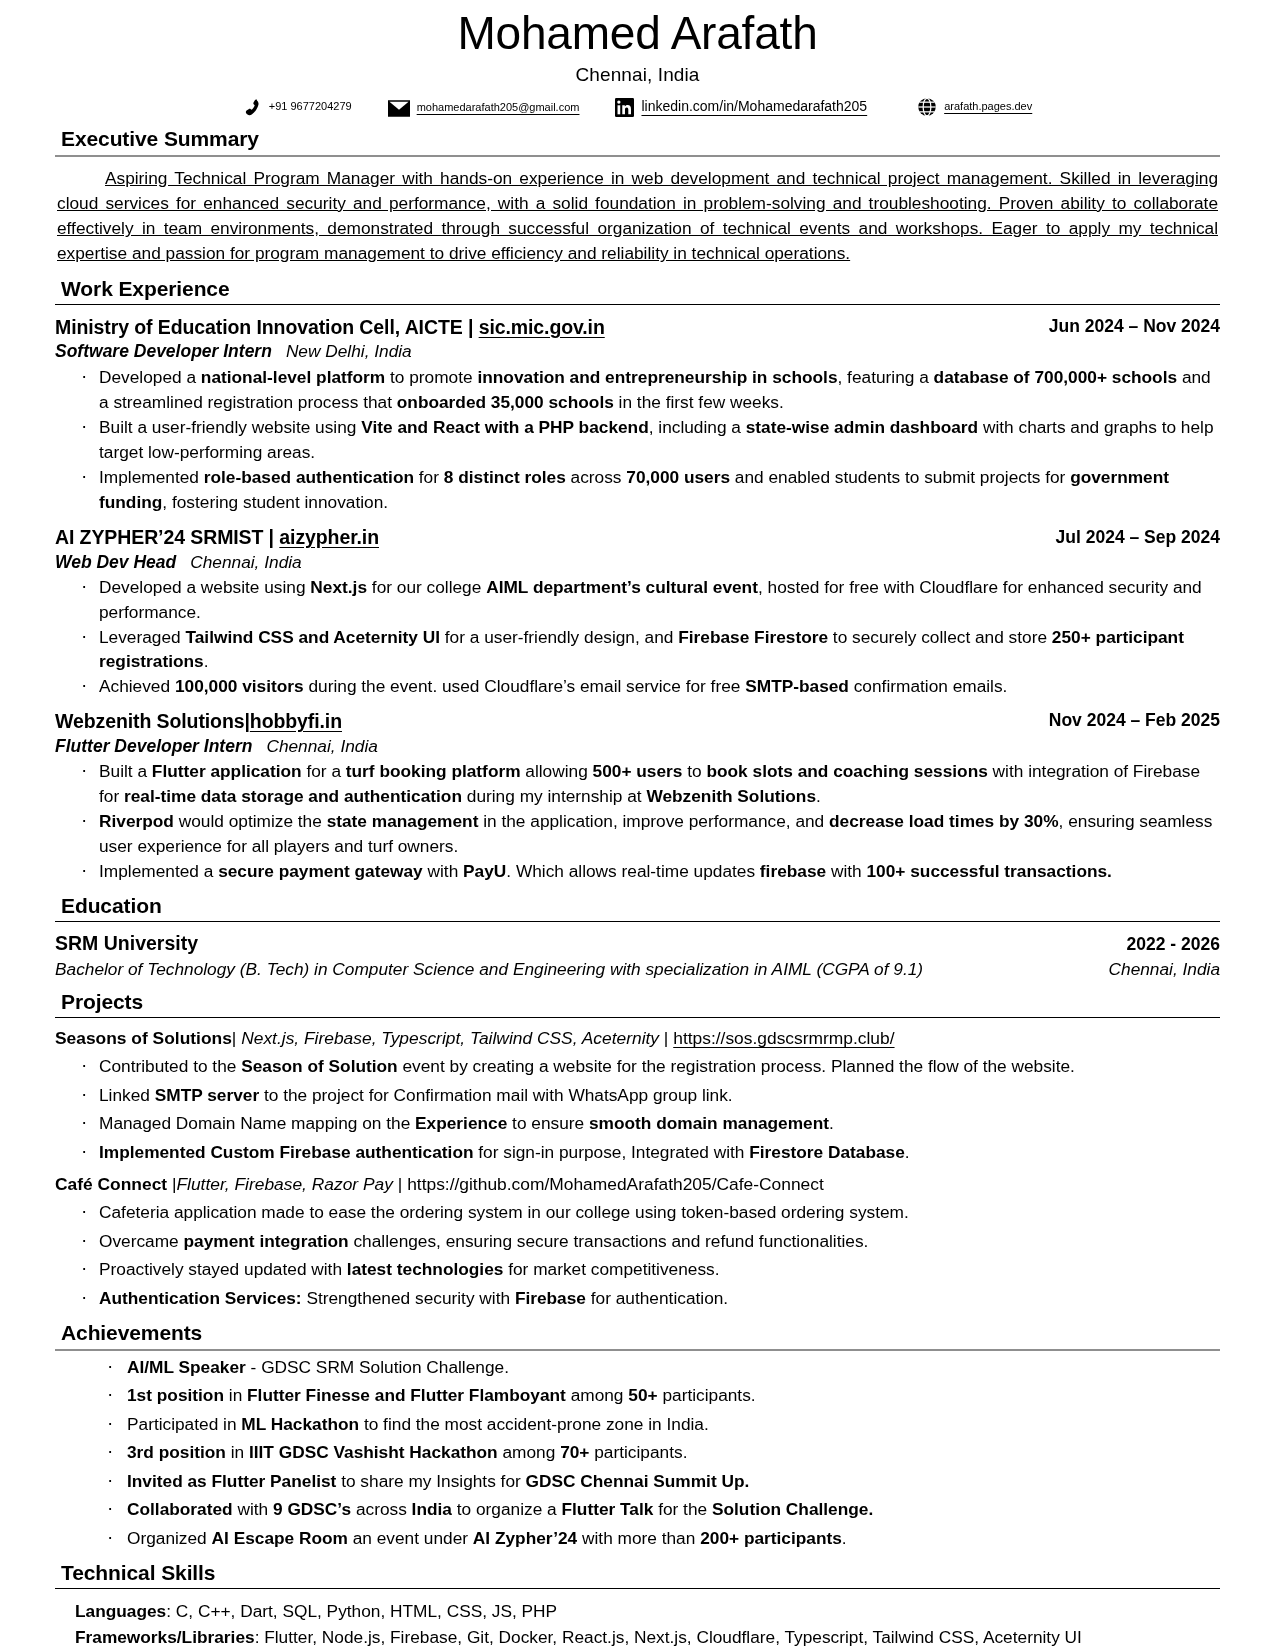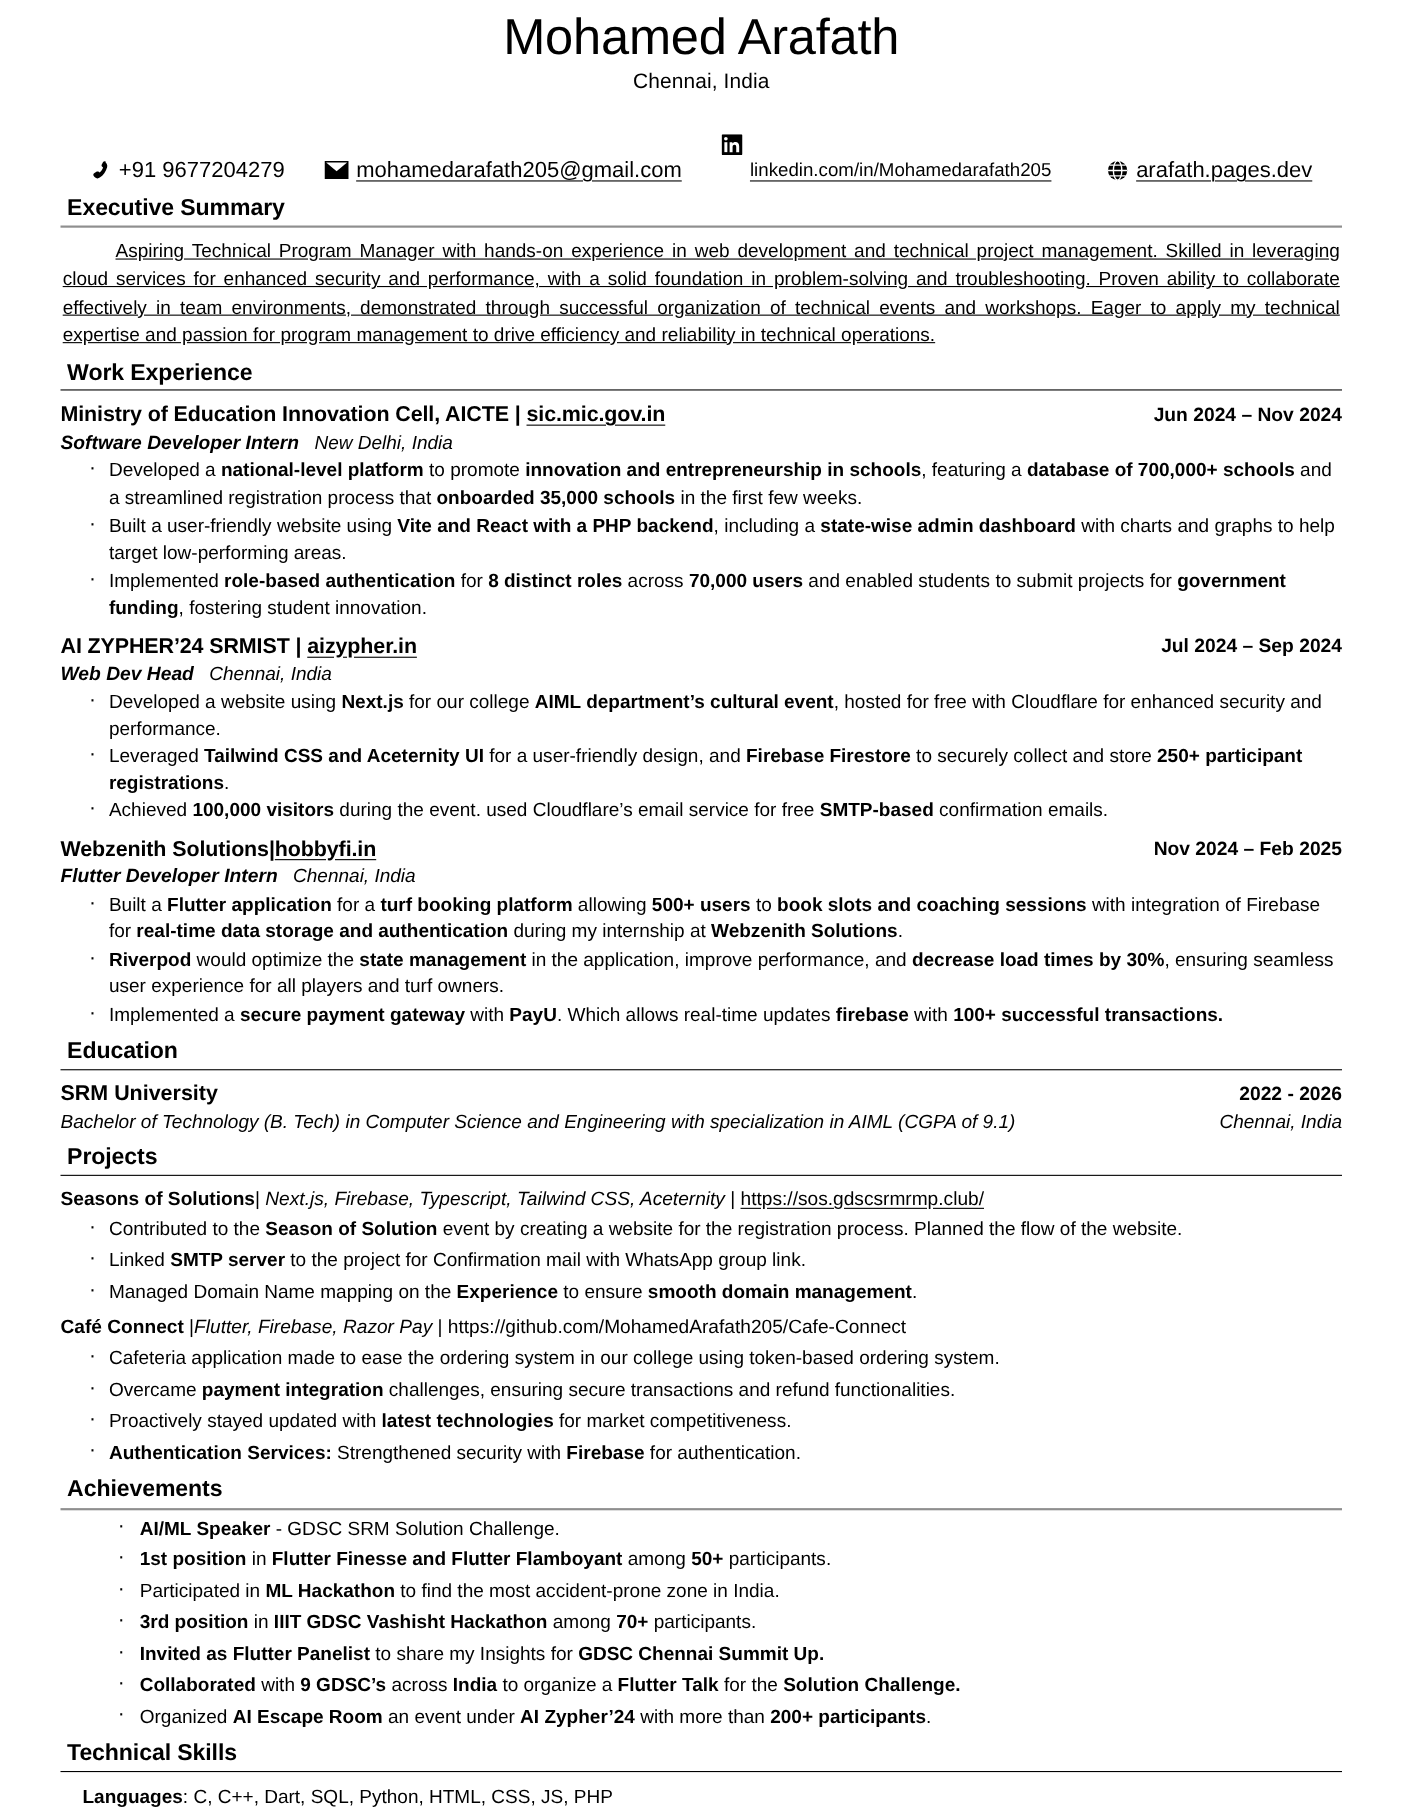--- a/index.html
+++ b/index.html
@@ -52,33 +52,32 @@
     gap: 7px;
     margin: 0 18px;
   }
   .contact-item .ico {
     display: inline-flex;
     align-items: center;
     justify-content: center;
     flex: none;
   }
   .contact-text {
-    font-size: 20px;
+    font-size: 11px;
     line-height: 1.2;
     white-space: nowrap;
   }
   .contact-text.link {
     text-decoration: underline;
     text-underline-offset: 3px;
     text-decoration-thickness: 1px;
   }
   .contact-text.small {
-    font-size: 17px;
+    font-size: 14px;
     padding-bottom: 2px;
-    margin-top: 48px;
   }
   .contact-text.small.link {
     text-underline-offset: 4px;
     padding-right: 14px;
   }
 
   
   .section {
     margin-top: 9px;
   }
@@ -353,20 +352,21 @@
   <div class="section">
     <div class="section-title">Projects</div>
     <div class="rule"></div>
     <div id="projects-list">
         <div class="project">
           <div class="project-head"><span class="p-name">Seasons of Solutions</span><span>| </span><span class="p-stack">Next.js, Firebase, Typescript, Tailwind CSS, Aceternity</span><span> | </span><span class="p-link">https://sos.gdscsrmrmp.club/</span></div>
           <ul class="bullets airy">
             <li>Contributed to the <b>Season of Solution</b> event by creating a website for the registration process. Planned the flow of the website.</li>
             <li>Linked <b>SMTP server</b> to the project for Confirmation mail with WhatsApp group link.</li>
             <li>Managed Domain Name mapping on the <b>Experience</b> to ensure <b>smooth domain management</b>.</li>
+            <li><b>Implemented Custom Firebase authentication</b> for sign-in purpose, Integrated with <b>Firestore Database</b>.</li>
           </ul>
         </div>
         <div class="project">
           <div class="project-head"><span class="p-name">Café Connect </span><span>|</span><span class="p-stack">Flutter, Firebase, Razor Pay</span><span> | </span><span class="p-link plain">https://github.com/MohamedArafath205/Cafe-Connect</span></div>
           <ul class="bullets airy">
             <li>Cafeteria application made to ease the ordering system in our college using token-based ordering system.</li>
             <li>Overcame <b>payment integration</b> challenges, ensuring secure transactions and refund functionalities.</li>
             <li>Proactively stayed updated with <b>latest technologies</b> for market competitiveness.</li>
             <li><b>Authentication Services:</b> Strengthened security with <b>Firebase</b> for authentication.</li>
           </ul>

